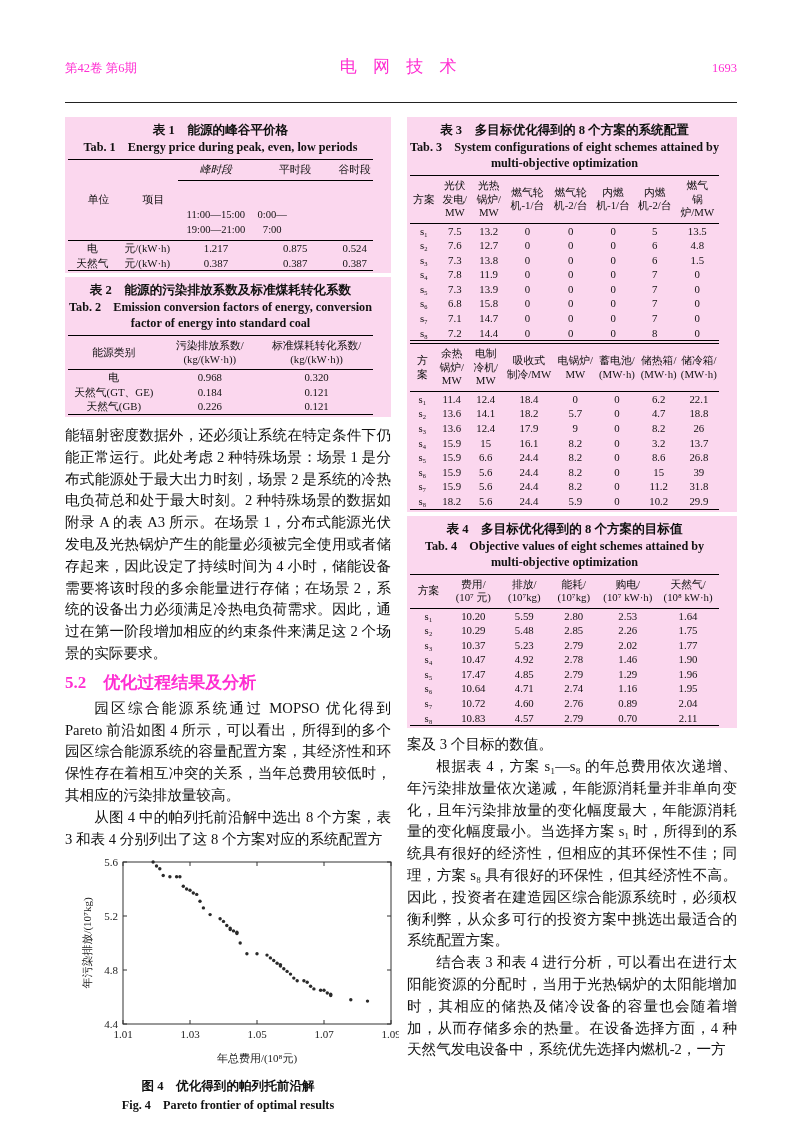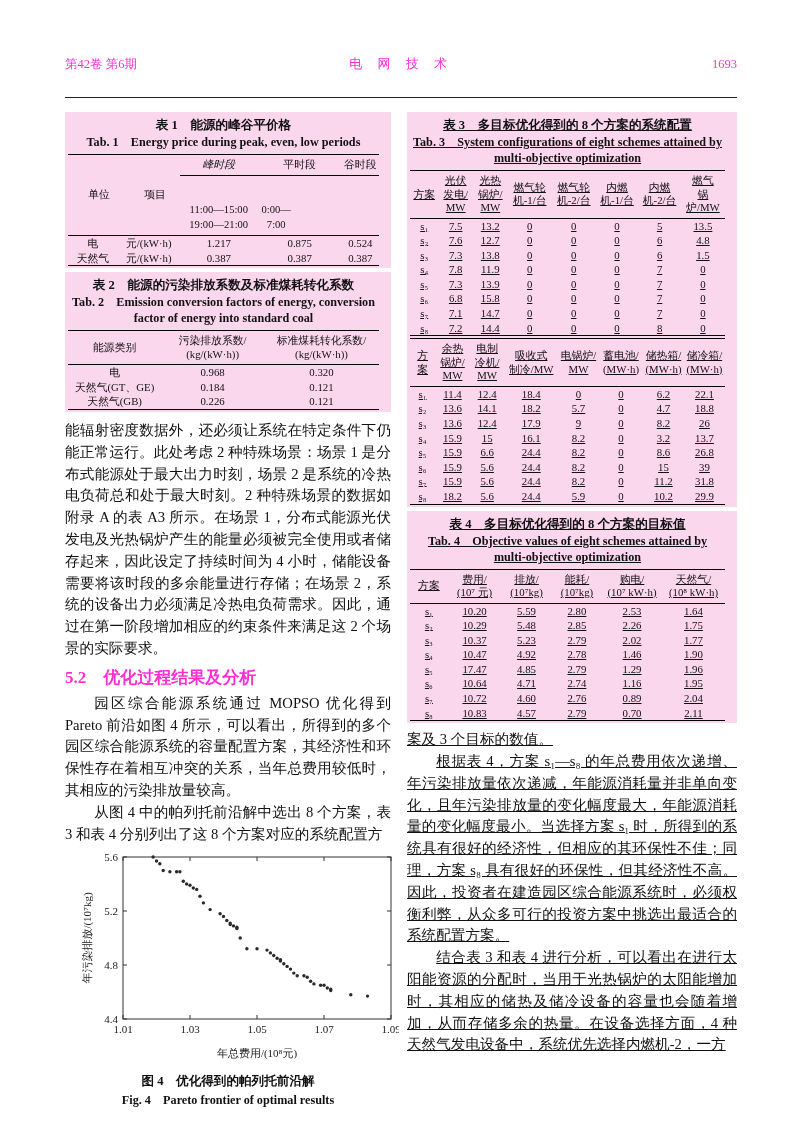--- a/index.html
+++ b/index.html
@@ -5,29 +5,29 @@
   html,body{margin:0;padding:0;}
   body{
     width:793px;height:1122px;background:#ffffff;position:relative;
     font-family:"Liberation Serif","DejaVu Serif",serif;color:#111;
     -webkit-font-smoothing:antialiased;overflow:hidden;
   }
   .page{position:absolute;left:65px;top:55px;width:672px;}
   
   .jheader{display:flex;align-items:baseline;border-bottom:1.6px solid #222;padding-bottom:24px;}
   .jheader .issue{width:180px;font-size:12.5px;}
-  .jheader .journal{flex:1;text-align:center;font-size:13px;letter-spacing:6px;}
+  .jheader .journal{flex:1;text-align:center;font-size:17px;letter-spacing:6px;}
   .jheader .pageno{width:180px;text-align:right;font-size:12.5px;}
   .magenta{color:#ff2ed2;}
   
   .cols{display:flex;margin-top:14px;}
   .col-left{width:326px;margin-right:16px;}
-  .col-right{width:330px;text-decoration:underline;}
+  .col-right{width:330px;}
   
-  .pinkbox{background:#fbd7ee;padding:5px 12px 2px 3px;margin-bottom:4px;}
+  .pinkbox{background:#fbd7ee;padding:5px 18px 2px 3px;margin-bottom:4px;}
   .tbl-title-cn{font-weight:bold;font-size:12.6px;text-align:center;line-height:17px;}
   .tbl-title-en{font-weight:bold;font-size:12.2px;text-align:center;line-height:16px;white-space:pre-line;margin-bottom:4px;}
   .ptable{border-top:1.5px solid #000;border-bottom:1.5px solid #000;}
   .ptable.no-bottom{border-bottom:none;}
   .ptable.no-top{border-top:none;}
   .thead{border-bottom:1.2px solid #000;}
   .trow{display:grid;align-items:center;}
   .tcell{font-size:10.8px;text-align:center;line-height:14.6px;padding:0 1px;}
   .thead .tcell{white-space:pre-line;line-height:13.5px;padding:3px 1px;}
   .t1 .trow{grid-template-columns:16% 20% 25% 27% 12%;}

